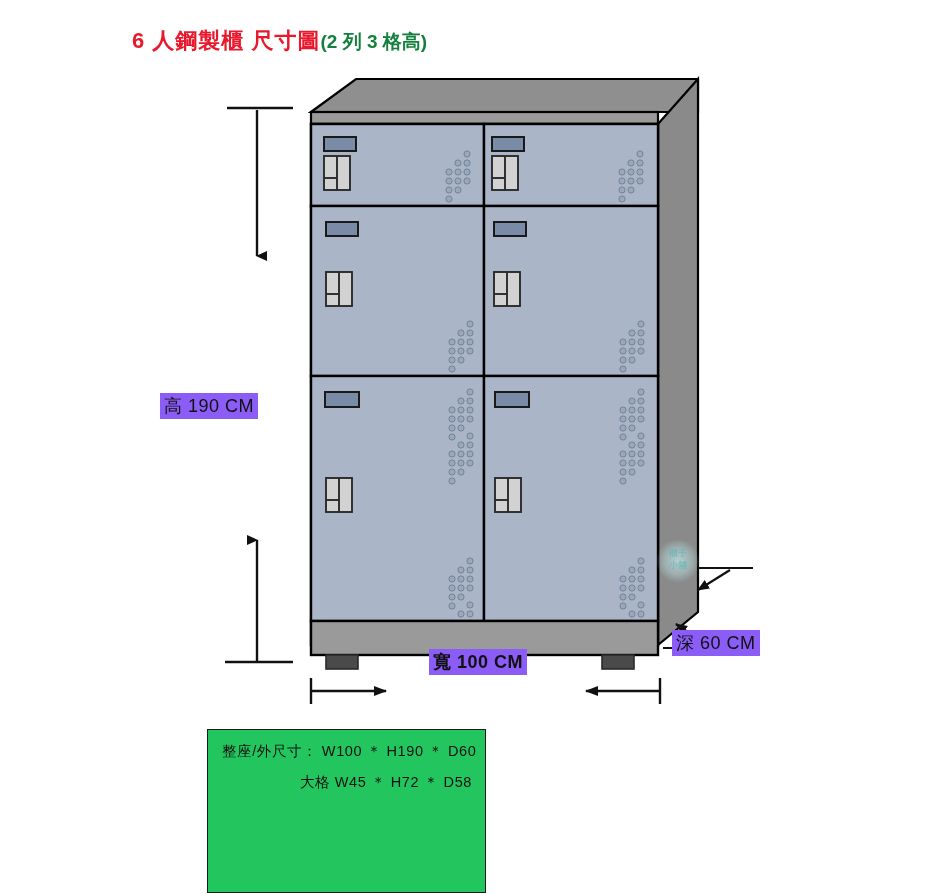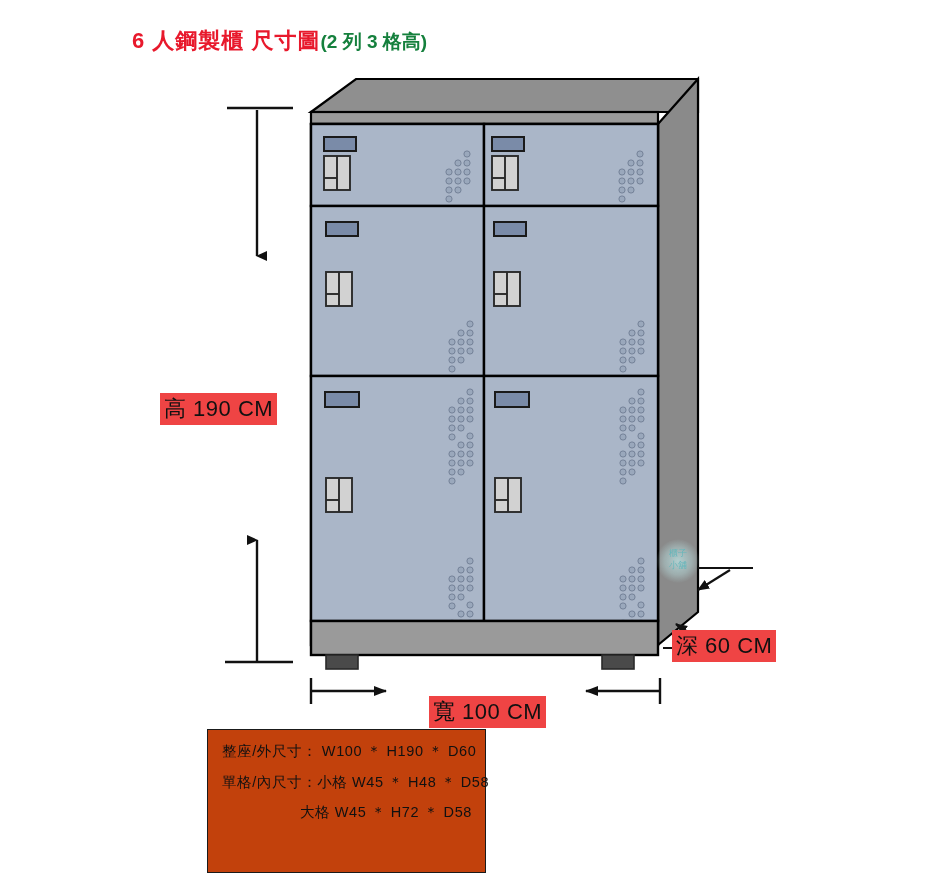--- a/index.html
+++ b/index.html
@@ -30,38 +30,38 @@
   }
   .title-sub {
     font-size: 19px;
     font-weight: bold;
     color: #15803d;
     letter-spacing: 0px;
   }
 
   .dim-label {
     position: absolute;
-    font-size: 22px;
+    font-size: 18px;
     color: #111111;
     white-space: nowrap;
-    background: #ef4444;
+    background: #8b5cf6;
     padding: 1px 4px;
     letter-spacing: 0.5px;
     user-select: none;
   }
   .dim-height { left: 160px; top: 393px; }
-  .dim-width  { left: 429px; top: 696px; }
+  .dim-width  { left: 429px; top: 649px; font-weight: bold; }
   .dim-depth  { left: 672px; top: 630px; }
 
   .spec-box {
     position: absolute;
     left: 207px; top: 729px;
-    width: 279px; height: 144px;
+    width: 279px; height: 164px;
     border: 1px solid #1a1a1a;
-    background: #c2410c;
+    background: #22c55e;
     padding: 14px 0 0 0;
   }
   .spec-line {
     font-size: 14.5px;
     color: #111111;
     letter-spacing: 0.6px;
     white-space: nowrap;
     line-height: 1;
     margin-bottom: 16px;
     padding-left: 14px;
@@ -263,15 +263,14 @@
 <div class="title-wrap">
   <span class="title-main">6 人鋼製櫃  尺寸圖</span><span class="title-sub">(2 列 3 格高)</span>
 </div>
 
 <div class="dim-label dim-height">高 190 CM</div>
 <div class="dim-label dim-width">寬 100 CM</div>
 <div class="dim-label dim-depth">深 60 CM</div>
 
 <div class="spec-box">
   <div class="spec-line">整座/外尺寸： W100 ＊ H190 ＊ D60</div>
-  <div class="spec-line">單格/內尺寸：小格 W45 ＊ H48 ＊ D58</div>
   <div class="spec-line indent">大格 W45 ＊ H72 ＊ D58</div>
 </div>
 
 </body></html>

